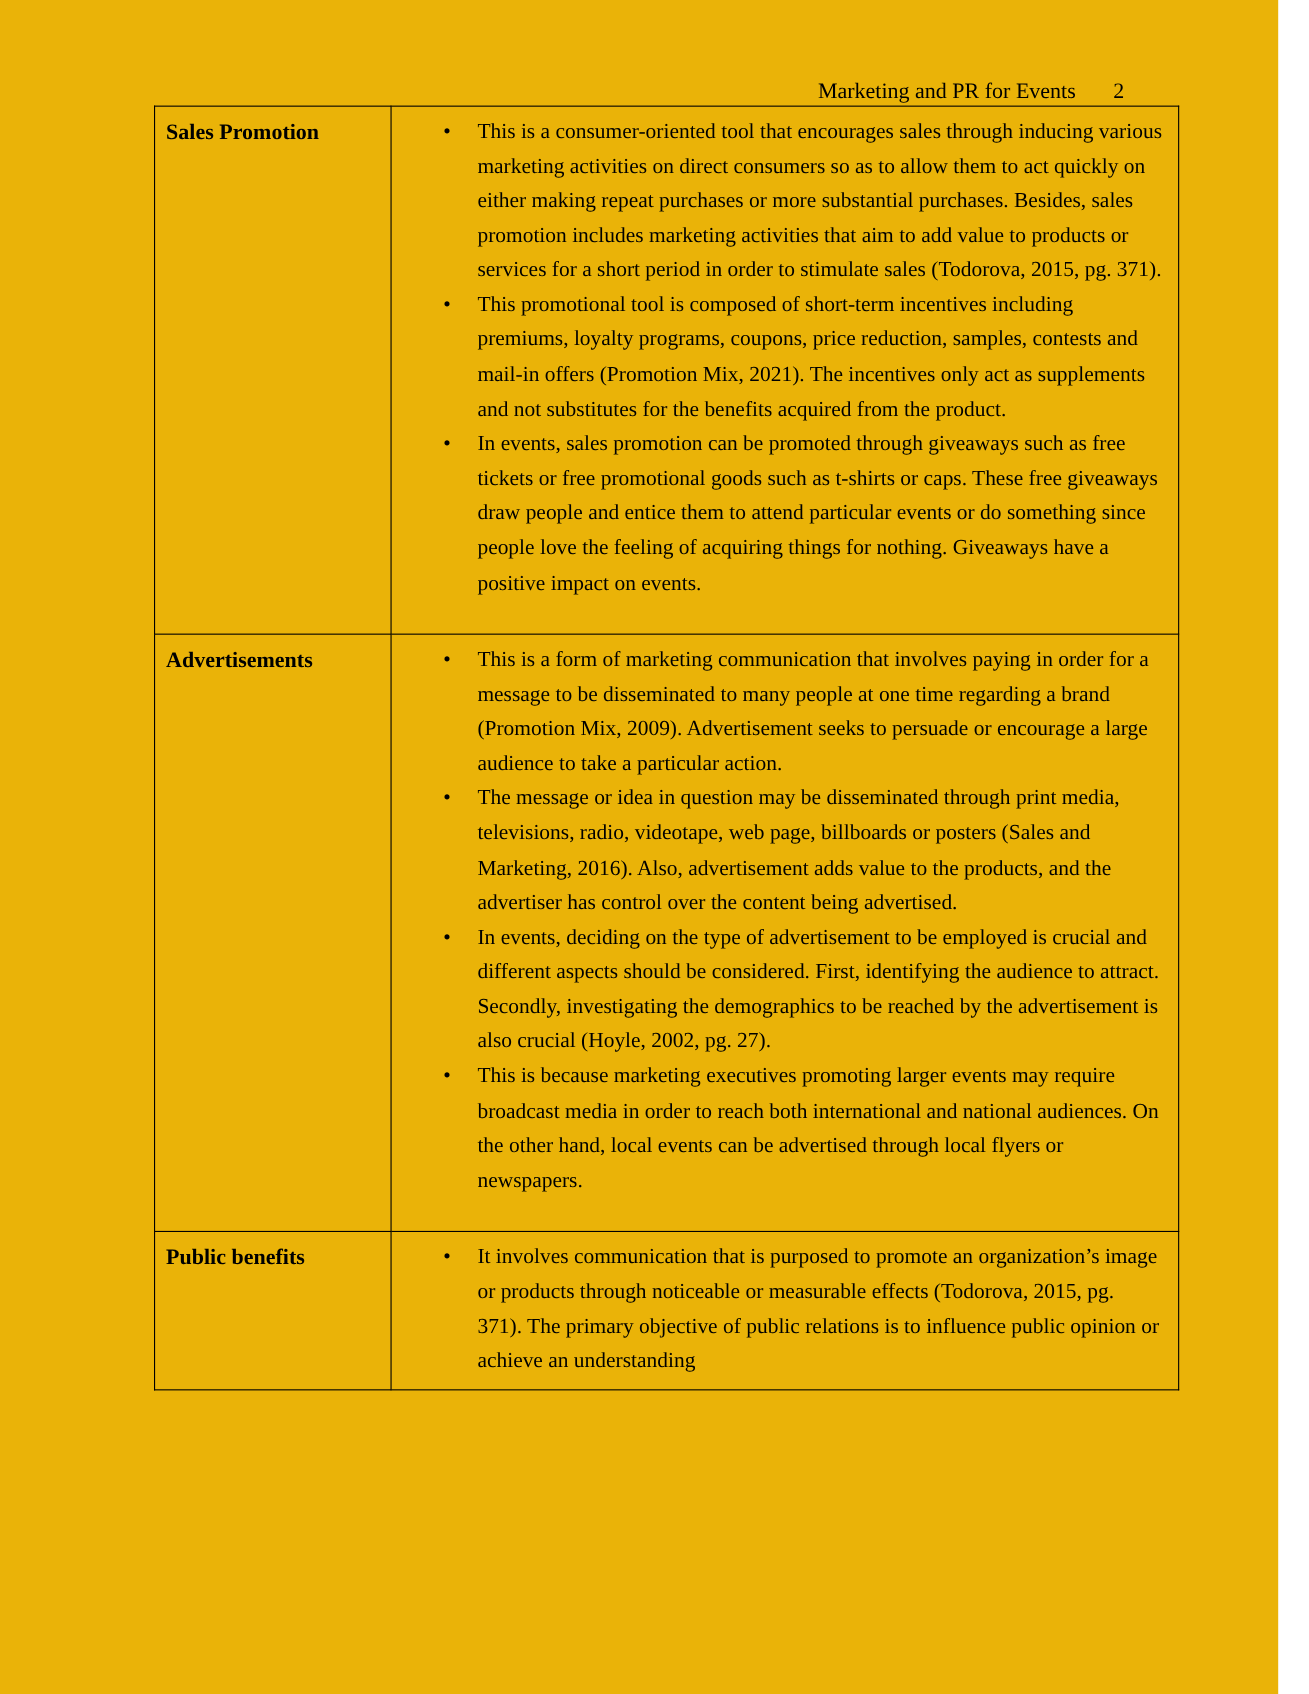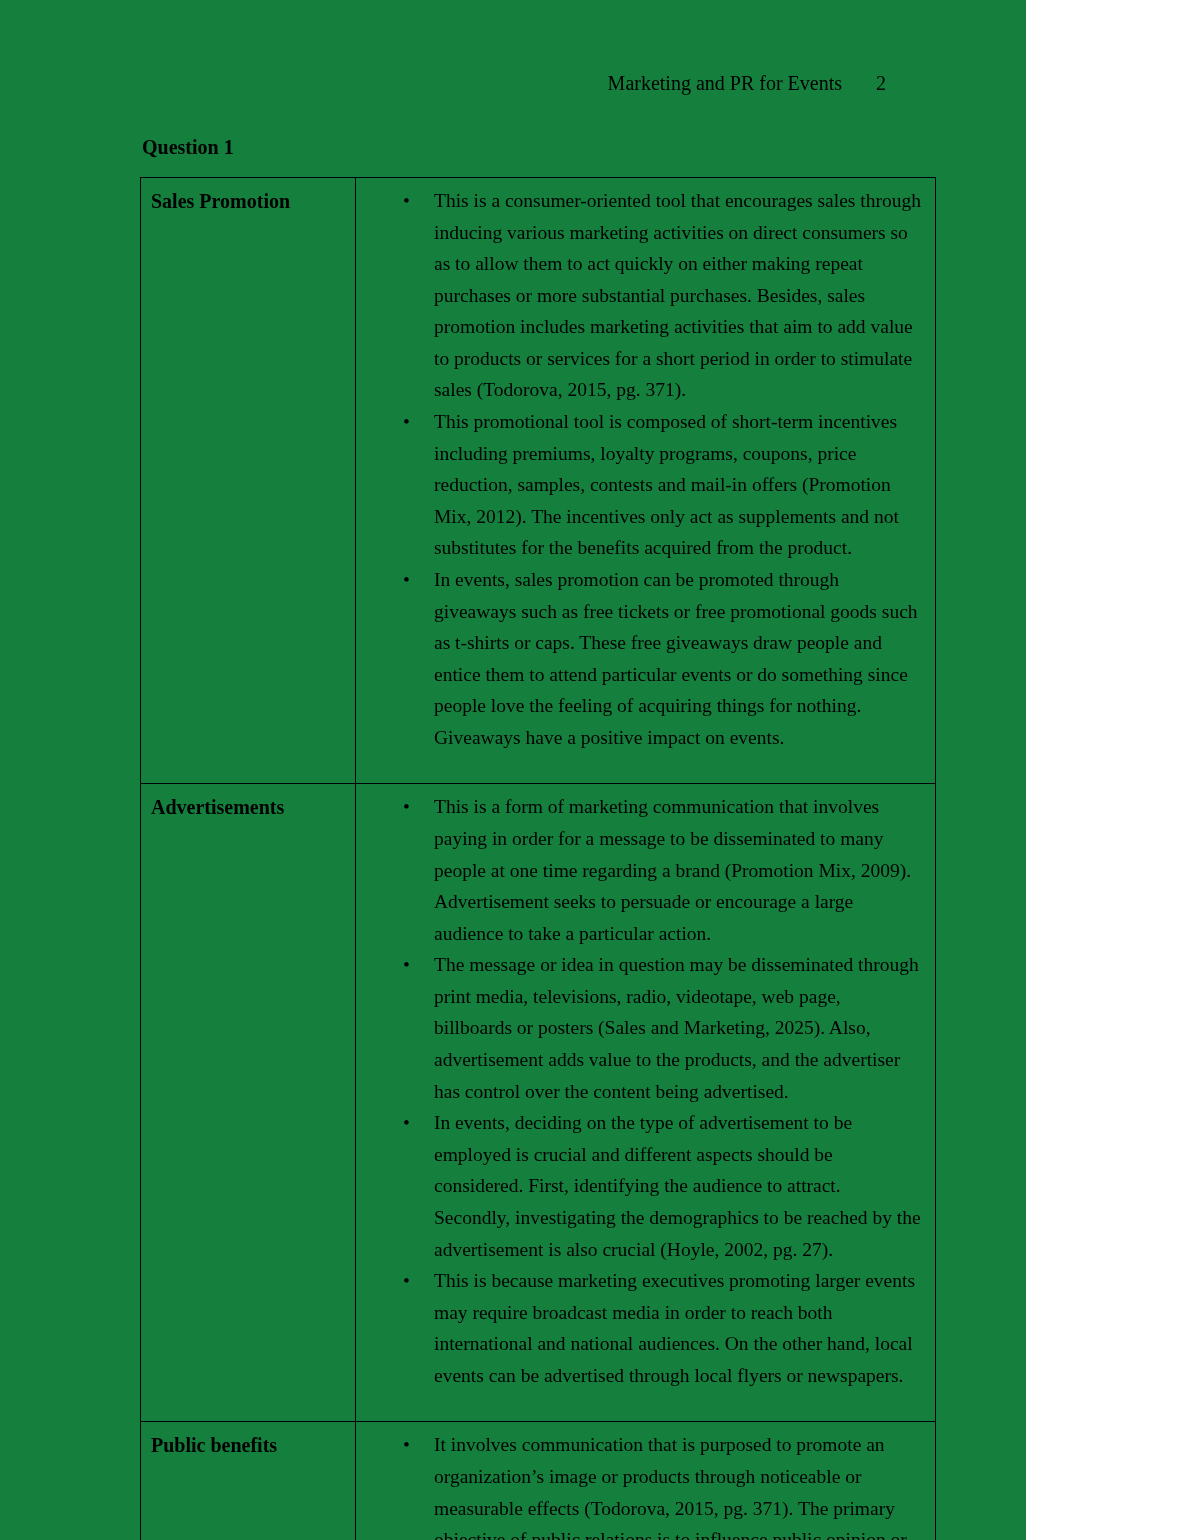--- a/index.html
+++ b/index.html
@@ -1,24 +1,24 @@
 <!DOCTYPE html>
 <html><head>
 <meta charset="utf-8">
 <style>
   html, body {
     margin: 0;
     padding: 0;
     background: #ffffff;
   }
   .page {
-    width: 1026px;
+    width: 1162px;
     height: 1540px;
     box-sizing: border-box;
-    background: #15803d;
+    background: #eab308;
     color: #000000;
     font-family: "Liberation Serif", "DejaVu Serif", serif;
     padding: 70px 90px 0 140px;
     position: relative;
     overflow: hidden;
   }
   .header {
     text-align: right;
     margin-right: 50px;
     font-size: 20px;
@@ -74,40 +74,39 @@
 </style>
 </head>
 <body>
 
 <div class="page">
 
   <div class="header">
     <span>Marketing and PR for Events</span><span class="pagenum">2</span>
   </div>
 
-  <div class="question">Question 1</div>
 
   <table class="content-table">
     <tbody>
       <tr>
         <td class="term">Sales Promotion</td>
         <td class="desc">
           <ul class="bullets">
             <li>This is a consumer-oriented tool that encourages sales through inducing various marketing activities on direct consumers so as to allow them to act quickly on either making repeat purchases or more substantial purchases. Besides, sales promotion includes marketing activities that aim to add value to products or services for a short period in order to stimulate sales (Todorova, 2015, pg. 371).</li>
-            <li>This promotional tool is composed of short-term incentives including premiums, loyalty programs, coupons, price reduction, samples, contests and mail-in offers (Promotion Mix, 2012). The incentives only act as supplements and not substitutes for the benefits acquired from the product.</li>
+            <li>This promotional tool is composed of short-term incentives including premiums, loyalty programs, coupons, price reduction, samples, contests and mail-in offers (Promotion Mix, 2021). The incentives only act as supplements and not substitutes for the benefits acquired from the product.</li>
             <li>In events, sales promotion can be promoted through giveaways such as free tickets or free promotional goods such as t-shirts or caps. These free giveaways draw people and entice them to attend particular events or do something since people love the feeling of acquiring things for nothing. Giveaways have a positive impact on events.</li>
           </ul>
         </td>
       </tr>
       <tr>
         <td class="term">Advertisements</td>
         <td class="desc">
           <ul class="bullets">
             <li>This is a form of marketing communication that involves paying in order for a message to be disseminated to many people at one time regarding a brand (Promotion Mix, 2009). Advertisement seeks to persuade or encourage a large audience to take a particular action.</li>
-            <li>The message or idea in question may be disseminated through print media, televisions, radio, videotape, web page, billboards or posters (Sales and Marketing, 2025). Also, advertisement adds value to the products, and the advertiser has control over the content being advertised.</li>
+            <li>The message or idea in question may be disseminated through print media, televisions, radio, videotape, web page, billboards or posters (Sales and Marketing, 2016). Also, advertisement adds value to the products, and the advertiser has control over the content being advertised.</li>
             <li>In events, deciding on the type of advertisement to be employed is crucial and different aspects should be considered. First, identifying the audience to attract. Secondly, investigating the demographics to be reached by the advertisement is also crucial (Hoyle, 2002, pg. 27).</li>
             <li>This is because marketing executives promoting larger events may require broadcast media in order to reach both international and national audiences.  On the other hand, local events can be advertised through local flyers or newspapers.</li>
           </ul>
         </td>
       </tr>
       <tr>
         <td class="term">Public benefits</td>
         <td class="desc last">
           <ul class="bullets">
             <li>It involves communication that is purposed to promote an organization’s image or products through noticeable or measurable effects (Todorova, 2015, pg. 371). The primary objective of public relations is to influence public opinion or achieve an understanding</li>

